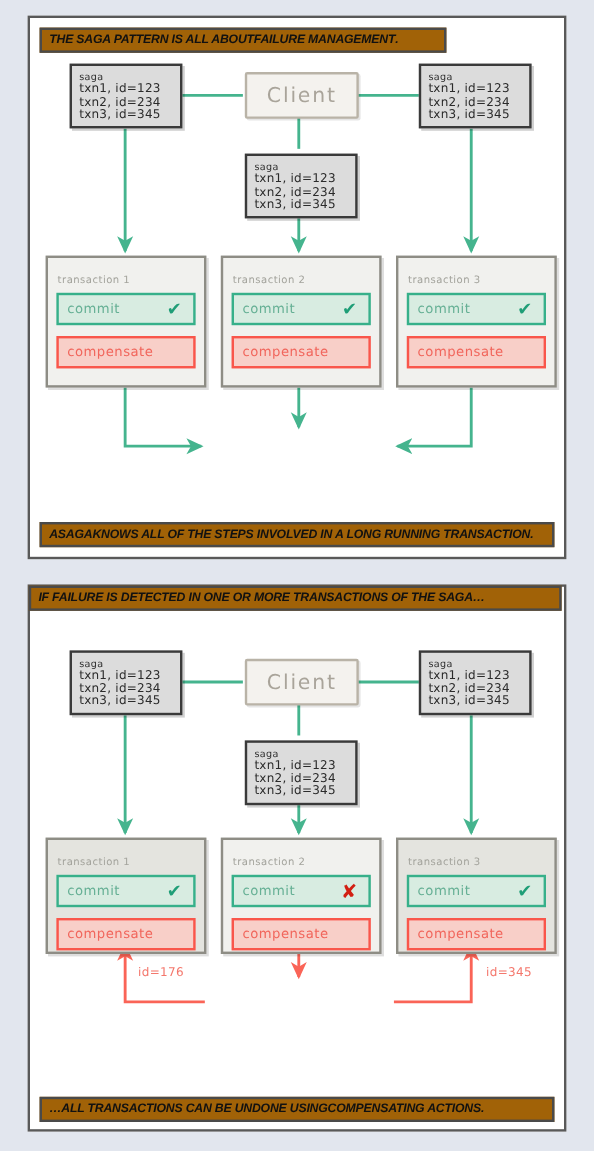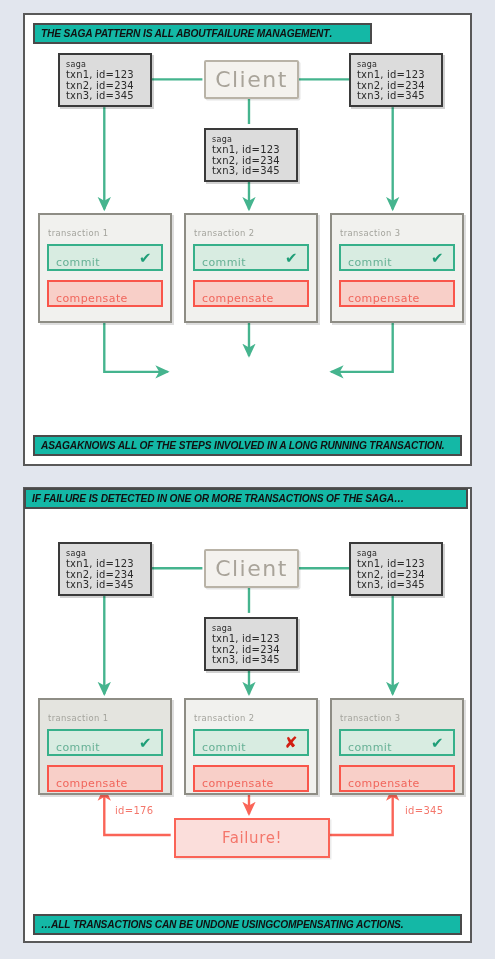--- a/index.html
+++ b/index.html
@@ -22,21 +22,21 @@
     background: #ffffff;
     border: 2px solid #595959;
     box-sizing: border-box;
   }
   #panel-1 { top: 13px;  height: 453px; }
   #panel-2 { top: 487px; height: 456px; }
 
   .caption {
     position: absolute;
     border: 2px solid #4a4a4a;
-    background: #14b8a6;
+    background: #a16207;
     box-sizing: border-box;
     display: flex;
     align-items: center;
     padding: 8px 6px;
     font-style: italic;
     font-weight: bold;
     font-size: 10.2px;
     letter-spacing: -0.15px;
     color: #111;
     white-space: nowrap;
@@ -81,21 +81,21 @@
 
   .client-box {
     background: #f4f2ee;
     border: 2px solid #b9b3a7;
     border-radius: 2px;
     box-shadow: 1.5px 1.5px 0 rgba(0,0,0,0.10);
     display: flex;
     align-items: center;
     justify-content: center;
     font-family: "DejaVu Sans", sans-serif;
-    font-size: 22px;
+    font-size: 17px;
     color: #a9a49a;
     letter-spacing: 1.5px;
   }
 
   .txn-box {
     background: #f1f1ee;
     border: 2px solid #8e8d85;
     box-shadow: 2px 2px 0 rgba(0,0,0,0.13);
     padding: 12px 7px;
   }
@@ -105,21 +105,21 @@
     font-size: 8.4px;
     color: #a3a39c;
     letter-spacing: 0.4px;
     margin: 1px 0 6px 1px;
   }
 
   .op-box {
     box-sizing: border-box;
     height: 27px;
     display: flex;
-    align-items: flex-end;
+    align-items: center;
     font-family: "DejaVu Sans", sans-serif;
     font-size: 11px;
     letter-spacing: 0.4px;
     padding-left: 7px;
     position: relative;
   }
   .op-commit {
     background: #d8ece1;
     border: 2px solid #37b08a;
     color: #66b095;
@@ -375,23 +375,20 @@
         <span class="op-mark mark-check">✔</span>
       </div>
       <div class="op-box op-compensate">
         <span>compensate</span>
       </div>
     </div>
 
     <div class="edge-label" style="left:90px; top:316px;">id=176</div>
     <div class="edge-label" style="left:380px; top:316px;">id=345</div>
 
-    <div class="box result-box failure-box" style="left:149px; top:329px; width:156px; height:40px;">
-      <span>Failure!</span>
-    </div>
 
   </div>
 
   <div class="caption caption-bottom" style="width:429px; left:8px; bottom:6px;">
     <span>… </span>
       <span>ALL TRANSACTIONS CAN BE UNDONE USING </span>
       <b>COMPENSATING ACTIONS</b>
       <span>.</span>
   </div>
 </div>

